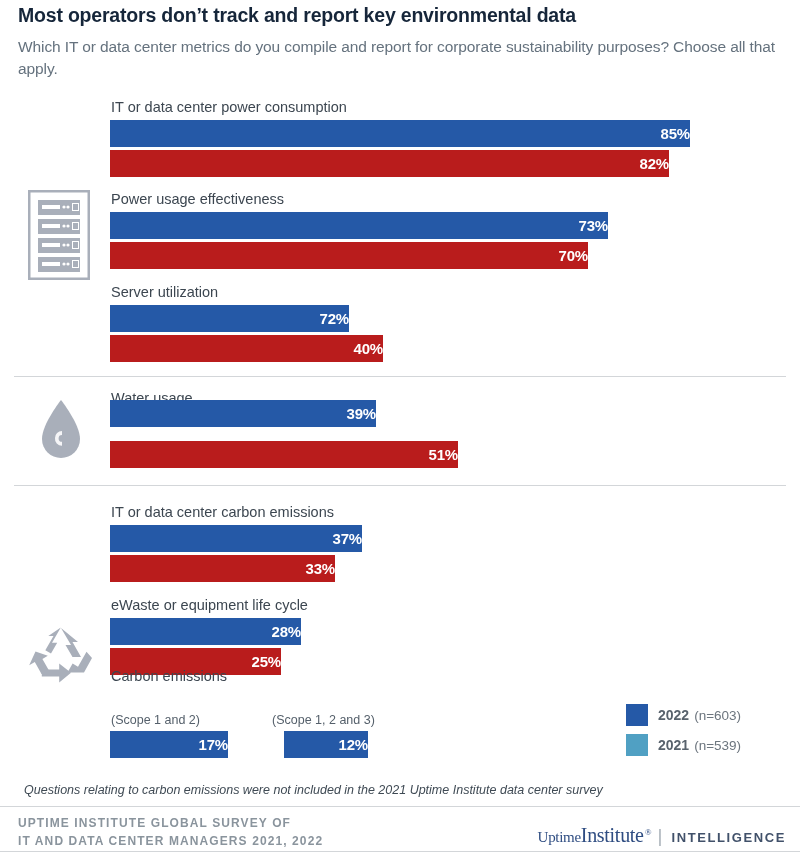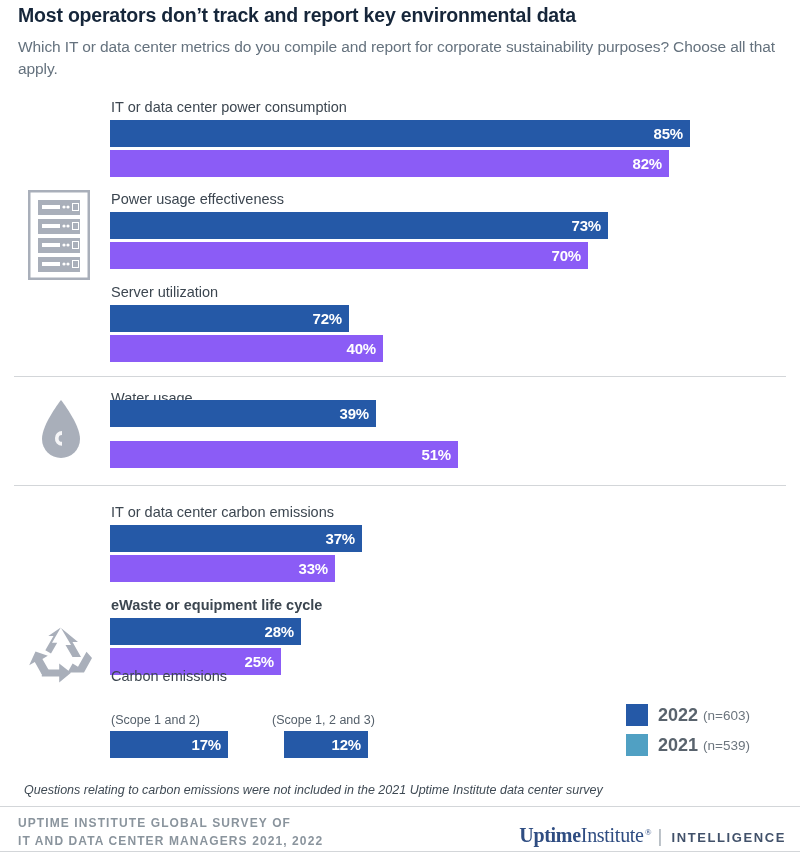--- a/index.html
+++ b/index.html
@@ -62,30 +62,29 @@
   }
 
   .bar {
     position: absolute;
     left: 110px;
     height: 27px;
     display: flex;
     align-items: center;
     justify-content: flex-end;
     box-sizing: border-box;
-    padding-right: 7px;
   }
   .bar span {
     font-size: 15px;
     font-weight: bold;
     color: #ffffff;
     letter-spacing: -0.2px;
   }
   .bar.y2022 { background: #2559a7; }
-  .bar.y2021 { background: #8b5cf6; text-align: right; }
+  .bar.y2021 { background: #b91c1c; text-align: right; }
 
   .divider {
     position: absolute;
     left: 14px;
     width: 772px;
     height: 1px;
     background: #d3d6d9;
   }
 
   
@@ -107,21 +106,21 @@
   }
   .legend-swatch {
     width: 22px;
     height: 22px;
     margin-right: 10px;
     flex: none;
   }
   .legend-swatch.y2022 { background: #2559a7; }
   .legend-swatch.y2021 { background: #50a0c3; }
   .legend-year {
-    font-size: 18px;
+    font-size: 14px;
     font-weight: bold;
     color: #59636d;
     margin-right: 5px;
   }
   .legend-n {
     font-size: 13.5px;
     color: #6c757e;
   }
 
   
@@ -163,22 +162,22 @@
   .logo {
     position: absolute;
     right: 14px;
     top: 824px;
     display: flex;
     align-items: baseline;
     color: #2f4d82;
   }
   .logo-uptime {
     font-family: "Liberation Serif", serif;
-    font-size: 20px;
-    font-weight: bold;
+    font-size: 15px;
+    font-weight: normal;
     letter-spacing: -0.3px;
   }
   .logo-institute {
     font-family: "Liberation Serif", serif;
     font-size: 20px;
     font-weight: normal;
     letter-spacing: -0.3px;
   }
   .logo-reg {
     font-family: "Liberation Serif", serif;
@@ -306,21 +305,21 @@
   </span>
 
   <div class="group-label" style="top:504px;">IT or data center carbon emissions</div>
   <div class="bar y2022" style="top:525px; width:252px;">
     <span>37%</span>
   </div>
   <div class="bar y2021" style="top:555px; width:225px;">
     <span>33%</span>
   </div>
 
-  <div class="group-label" style="top:597px;font-weight:bold;">eWaste or equipment life cycle</div>
+  <div class="group-label" style="top:597px;">eWaste or equipment life cycle</div>
   <div class="bar y2022" style="top:618px; width:191px;">
     <span>28%</span>
   </div>
   <div class="bar y2021" style="top:648px; width:171px;">
     <span>25%</span>
   </div>
 
   <div class="group-label" style="top:668px;">Carbon emissions</div>
   <div class="sub-label" style="left:111px; top:713px;">(Scope 1 and 2)</div>
   <div class="sub-label" style="left:272px; top:713px;">(Scope 1, 2 and 3)</div>

